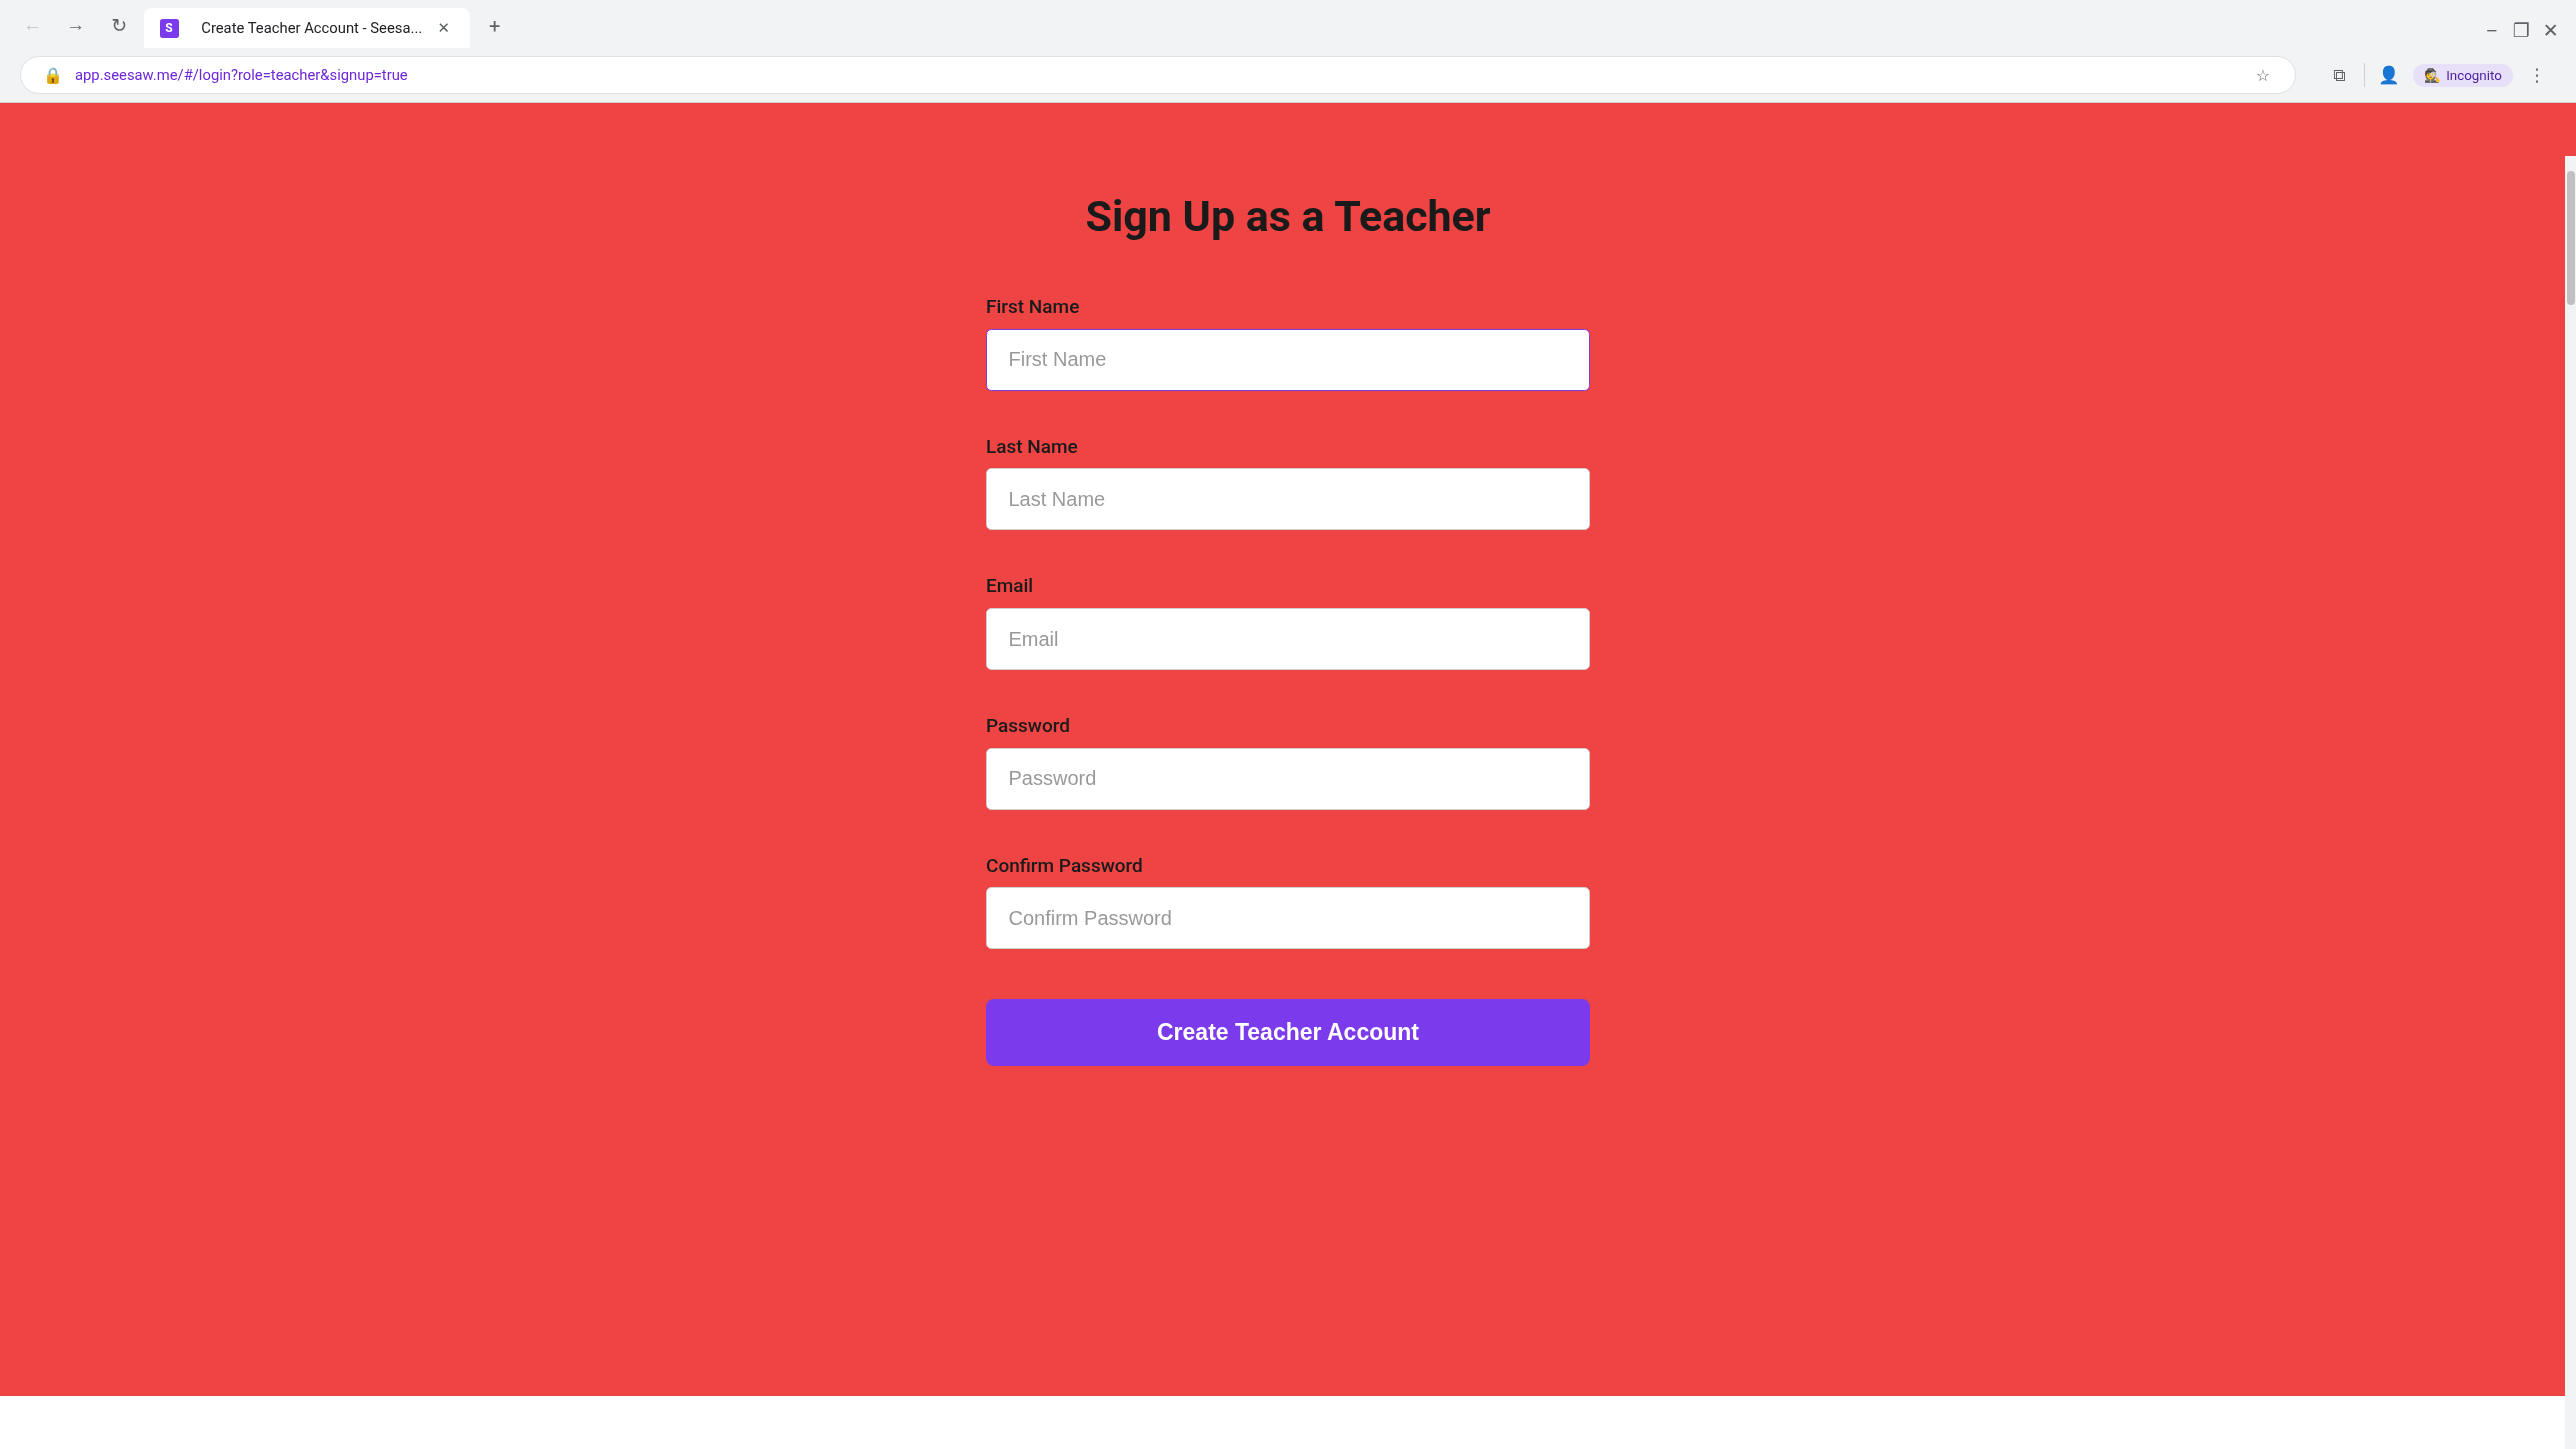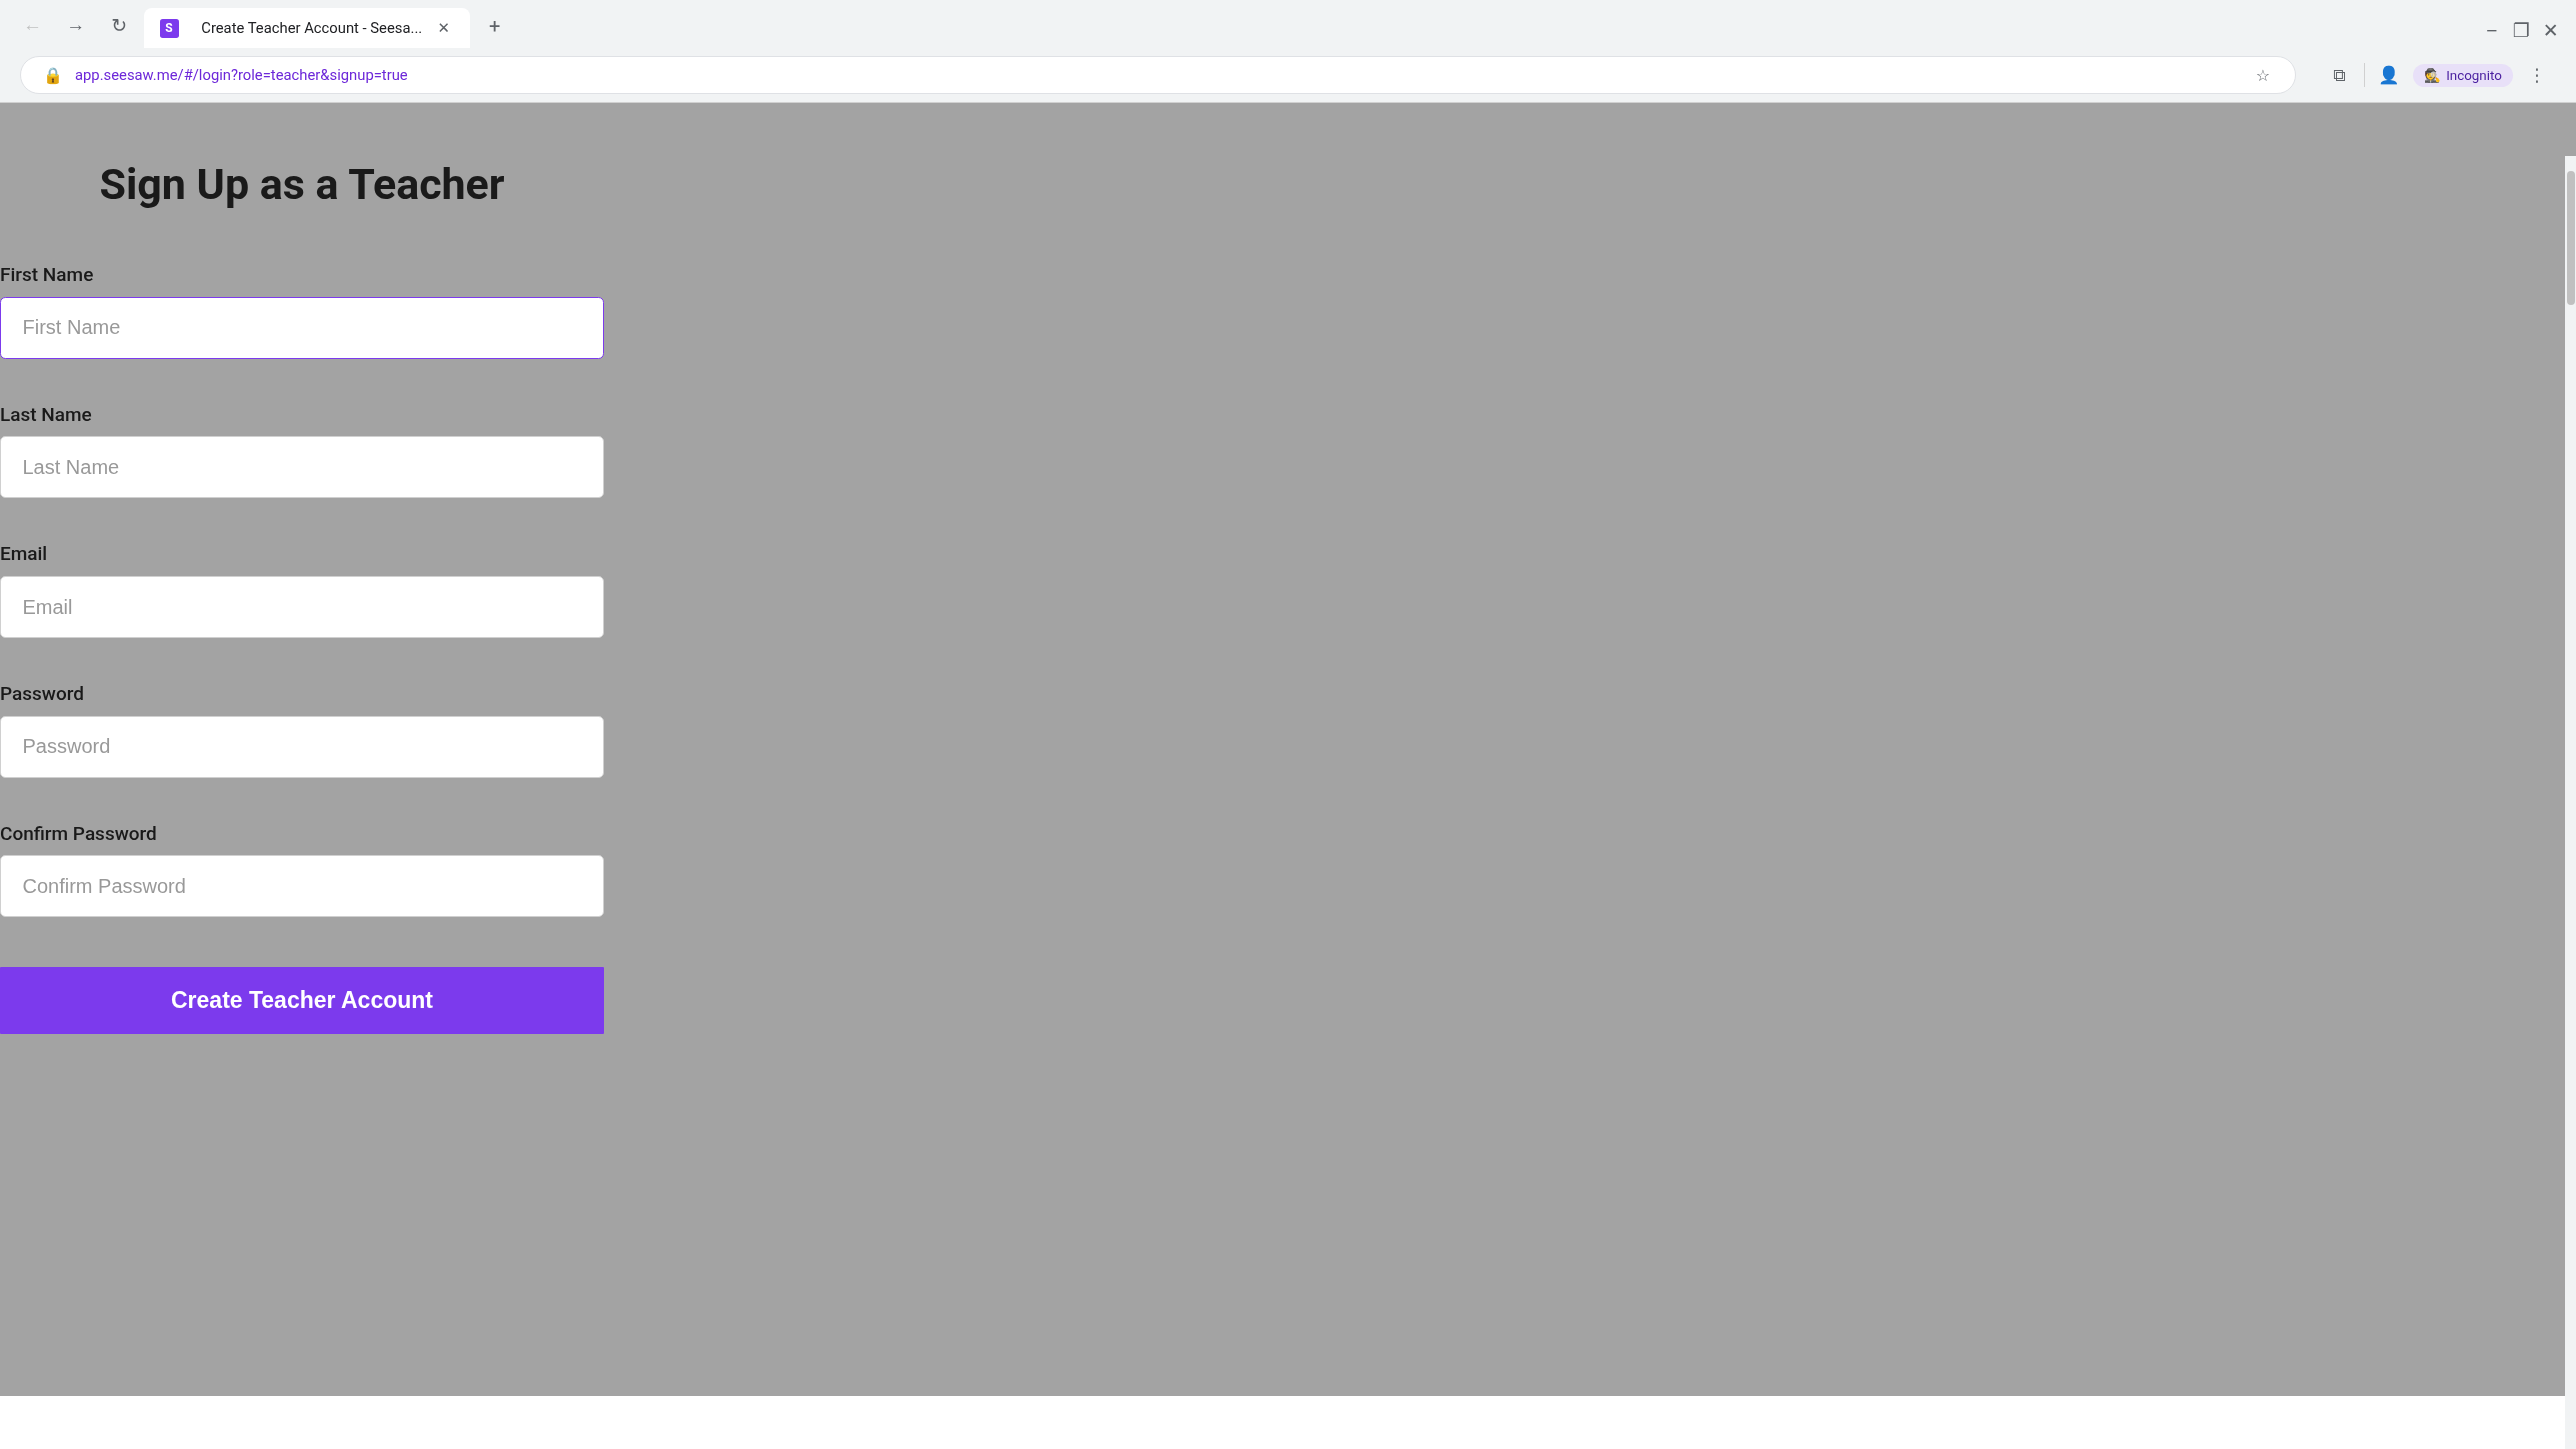--- a/index.html
+++ b/index.html
@@ -213,25 +213,25 @@
     .divider-v {
       width: 0.7px;
       height: 24px;
       background: #d0d0d0;
     }
 
     
     .page-content {
       width: 100%;
       height: calc(1449px - 156px);
-      background: #a3a3a3;
+      background: #ef4444;
       display: flex;
       flex-direction: column;
-      align-items: flex-start;
-      padding-top: 56px;
+      align-items: center;
+      padding-top: 88px;
     }
 
     .form-container {
       width: 604px;
       display: flex;
       flex-direction: column;
       align-items: center;
     }
 
     .page-title {
@@ -274,21 +274,21 @@
 
     .field-input::placeholder {
       color: #999999;
     }
 
     .submit-btn {
       width: 100%;
       height: 67px;
       background: #7c3aed;
       border: none;
-      border-radius: 1px;
+      border-radius: 8px;
       color: #ffffff;
       font-size: 23px;
       font-weight: 600;
       cursor: pointer;
       margin-top: 5.4px;
     }
 
     
     .scrollbar {
       position: absolute;

